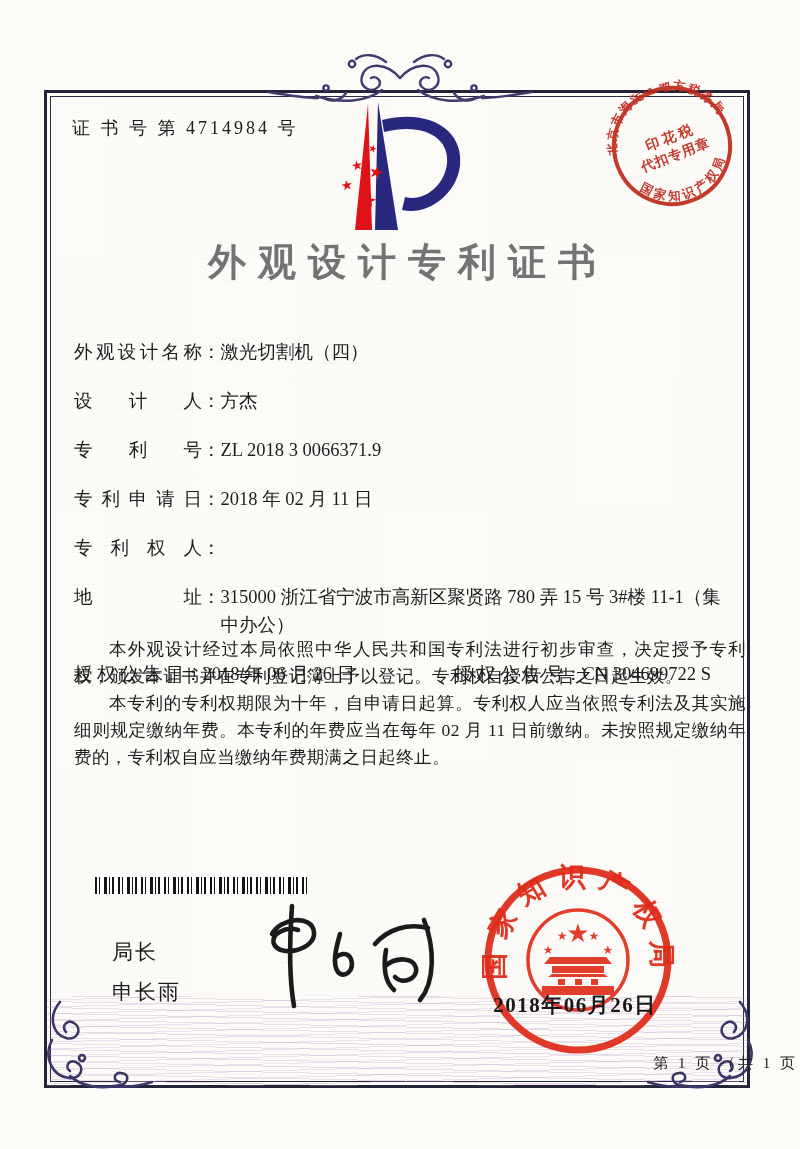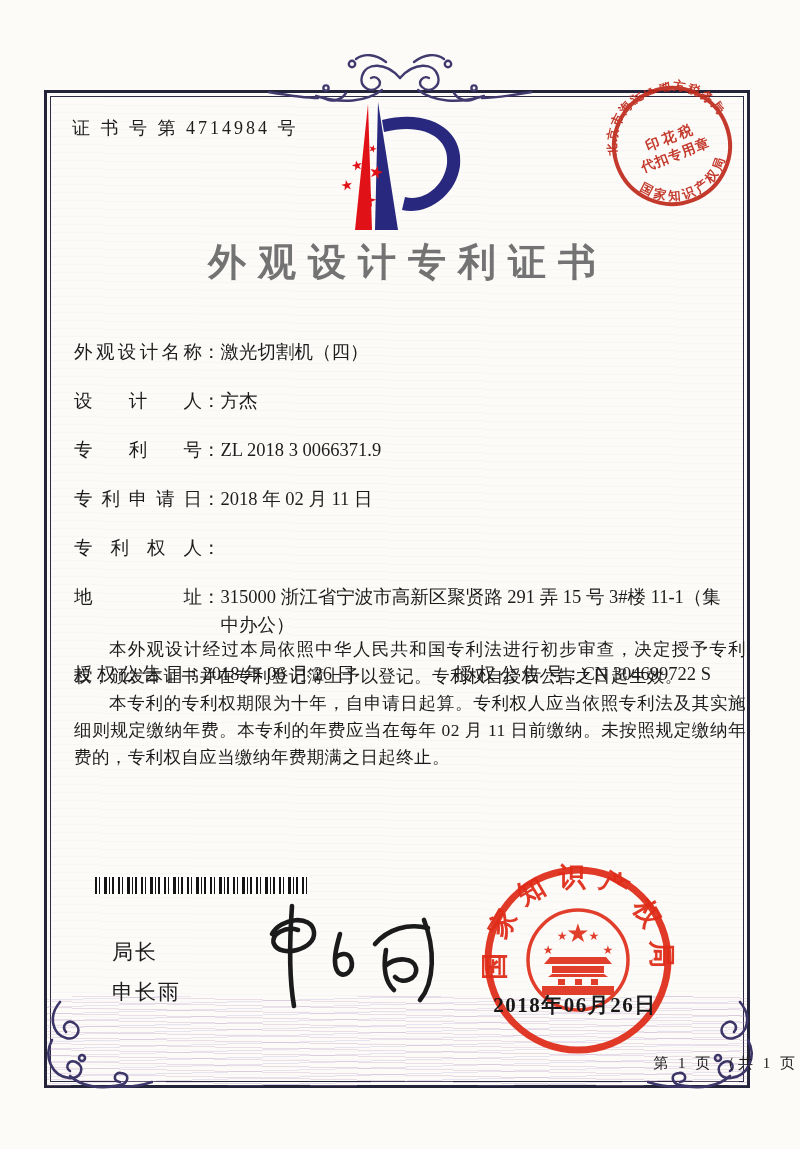--- a/index.html
+++ b/index.html
@@ -144,21 +144,21 @@
         <span class="fcolon">：</span>
       <span class="fvalue">2018 年 02 月 11 日</span>
     </div>
     <div class="frow">
       <span class="flabel">专利权人</span>
         <span class="fcolon">：</span>
     </div>
     <div class="frow">
       <span class="flabel">地址</span>
         <span class="fcolon">：</span>
-      <span class="fvalue">315000 浙江省宁波市高新区聚贤路 291 弄 15 号 3#楼 11-1（集中办公）</span>
+      <span class="fvalue">315000 浙江省宁波市高新区聚贤路 780 弄 15 号 3#楼 11-1（集中办公）</span>
     </div>
     <div class="grant-row">
       <div class="grant-left">
         <span class="glabel">授权公告日</span>
           <span class="fcolon">：</span>
         <span>2018 年 06 月 26 日</span>
       </div>
       <div class="grant-right">
         <span class="glabel">授权公告号</span>
           <span class="fcolon">：</span>

